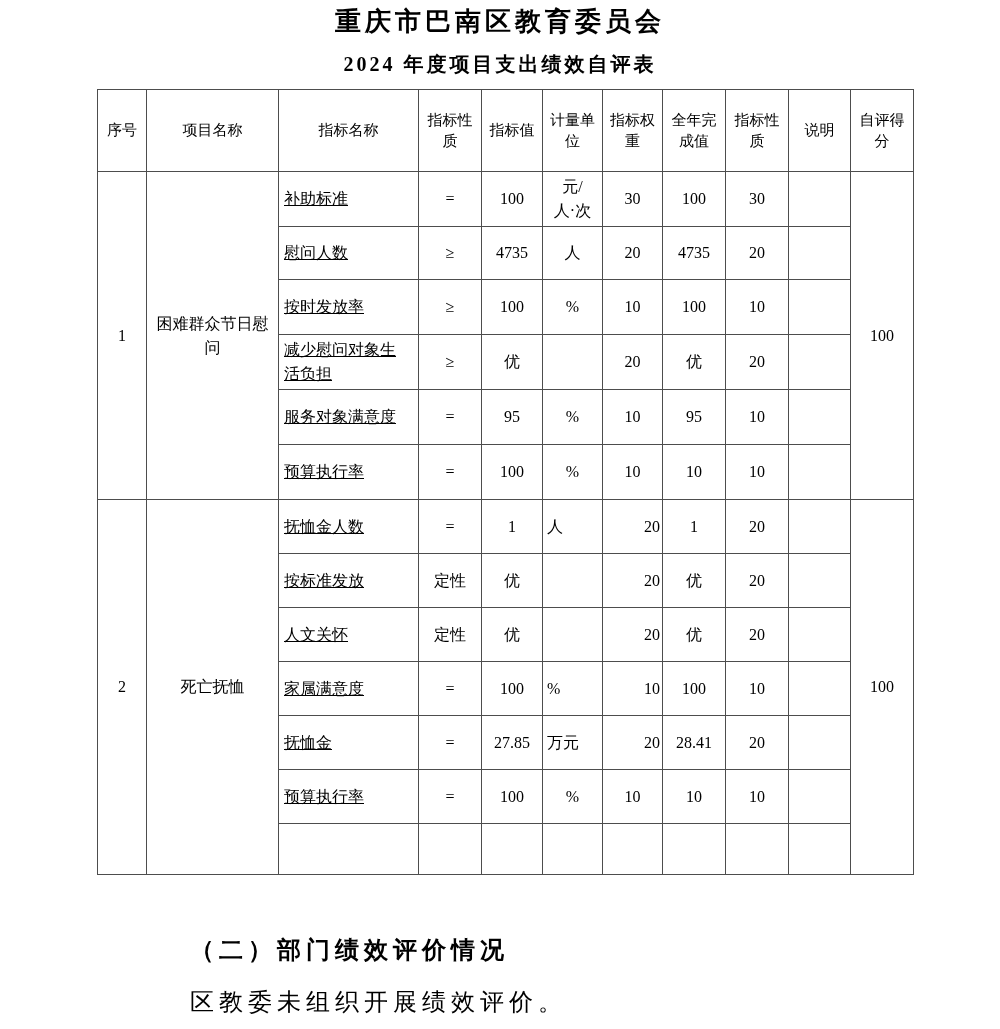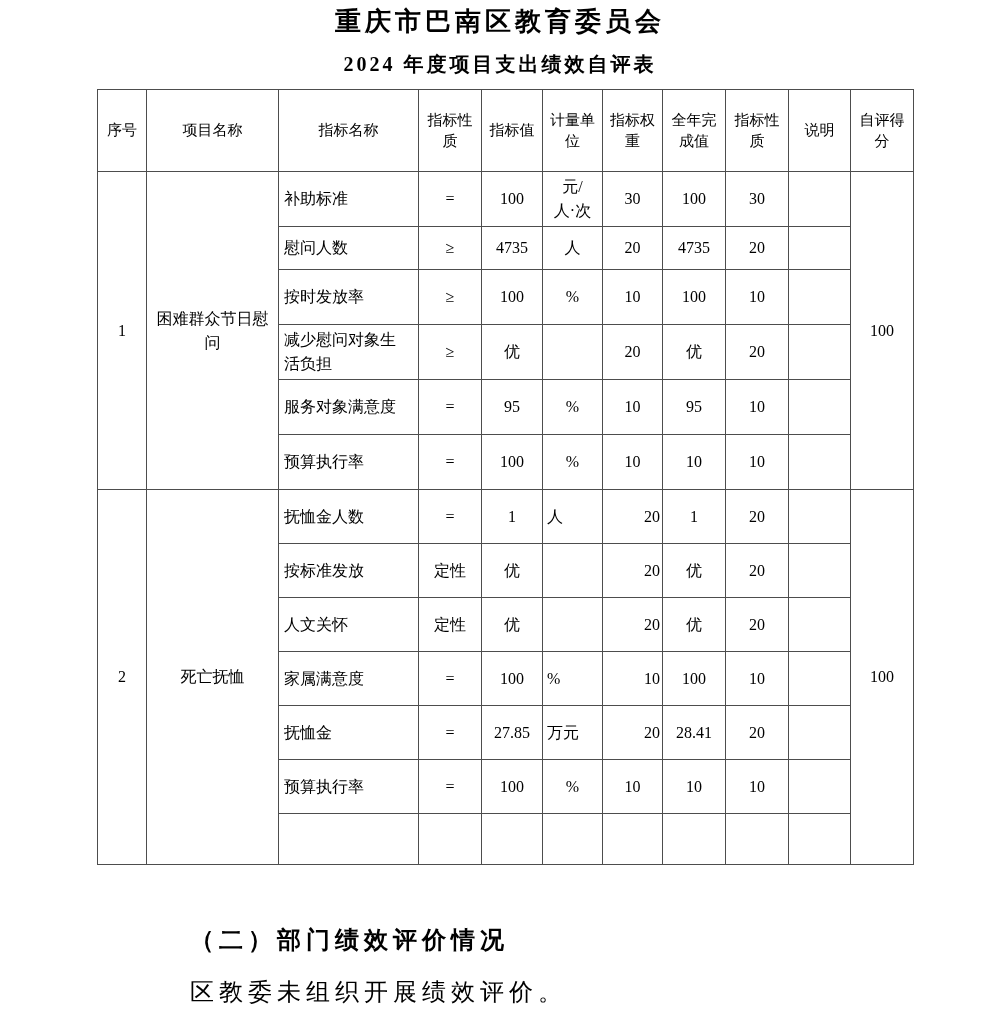--- a/index.html
+++ b/index.html
@@ -23,21 +23,21 @@
   .tbl-wrap { margin:11px 0 0 97px; }
   table { border-collapse:collapse; table-layout:fixed; width:816px; }
   th, td {
     border:1px solid #4d4d4d;
     font-weight:normal;
     text-align:center; vertical-align:middle;
     overflow:hidden; padding:2px;
   }
   th { height:82px; font-size:15px; line-height:21px; }
   td { font-size:16px; line-height:24px; }
-  td.ind { text-align:left; padding:2px 12px 2px 5px; }
+  td.ind { text-align:left; padding:2px 12px 2px 5px;text-decoration:underline; }
   td.u   { white-space:pre-line; }
   td.al  { text-align:left; padding-left:4px; }
   td.ar  { text-align:right; padding-right:2px; }
 
   .footer-heading {
     margin:63px 0 0 190px;
     font-size:24px; font-weight:bold; letter-spacing:5px; line-height:24px;
   }
   .footer-body {
     margin:28px 0 0 190px;
@@ -89,21 +89,21 @@
             <td>=</td>
             <td>100</td>
             <td class="u">元/
 人·次</td>
             <td>30</td>
             <td>100</td>
             <td>30</td>
             <td></td>
             <td rowspan="6">100</td>
           </tr>
-          <tr style="height: 43px;">
+          <tr style="height: 53px;">
             <td class="ind">慰问人数</td>
             <td>≥</td>
             <td>4735</td>
             <td class="u">人</td>
             <td>20</td>
             <td>4735</td>
             <td>20</td>
             <td></td>
           </tr>
           <tr style="height: 55px;">

